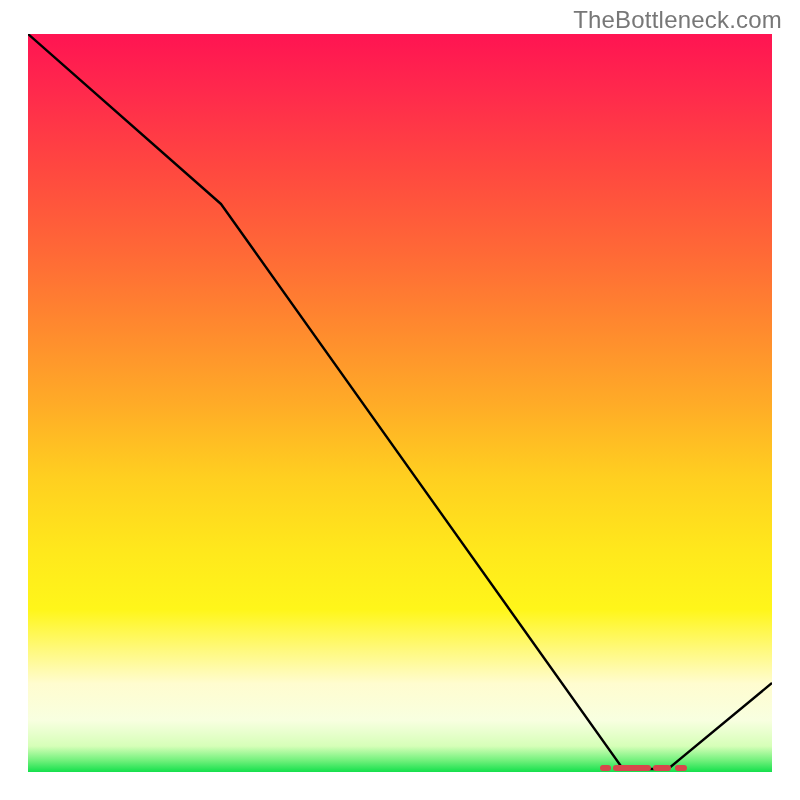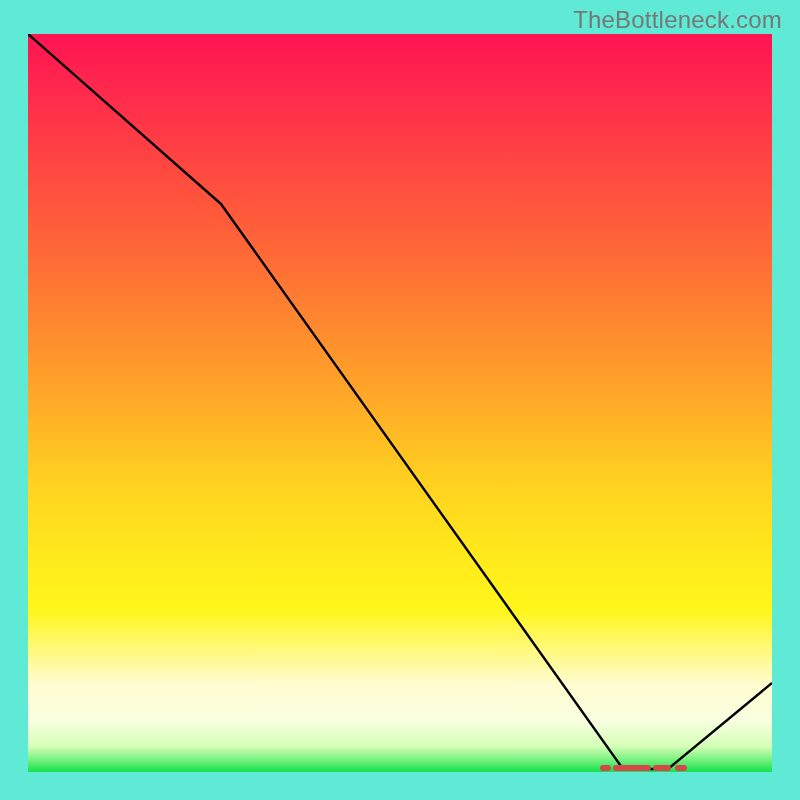--- a/index.html
+++ b/index.html
@@ -8,21 +8,21 @@
     width: 800px;
     height: 800px;
     background: #000;
     overflow: hidden;
     font-family: Arial, Helvetica, sans-serif;
   }
   .frame {
     position: relative;
     width: 800px;
     height: 800px;
-    background: #5eead4;
+    background: #ffffff;
   }
   .watermark {
     position: absolute;
     top: 6px;
     right: 18px;
     color: #777;
     font-size: 24px;
     font-weight: 400;
     letter-spacing: 0.2px;
     user-select: none;

